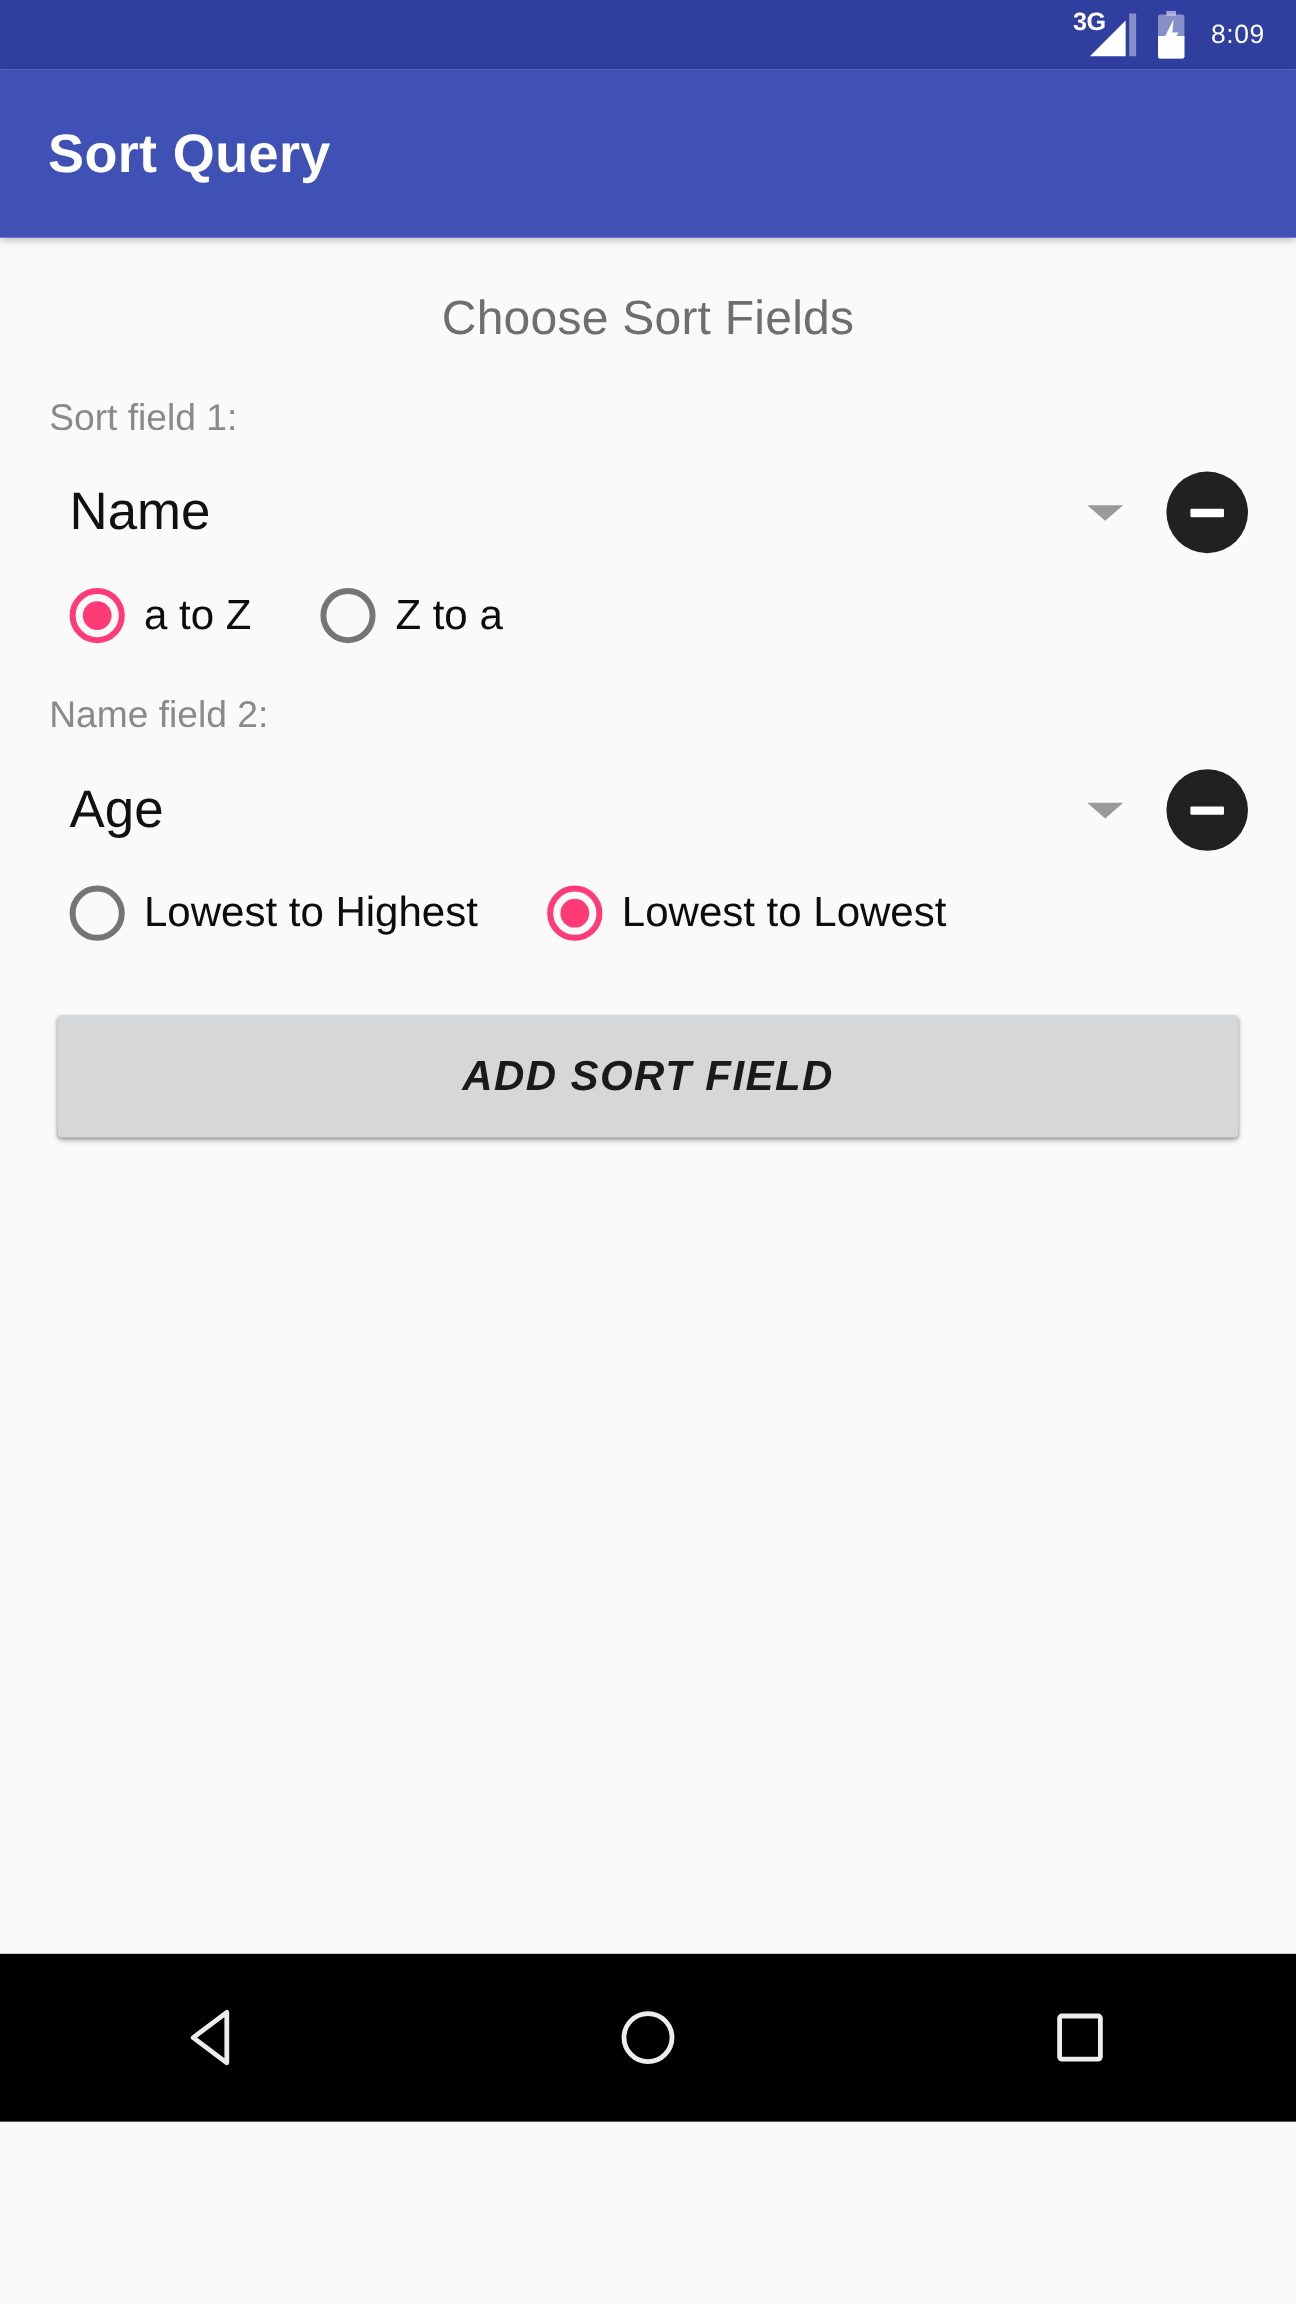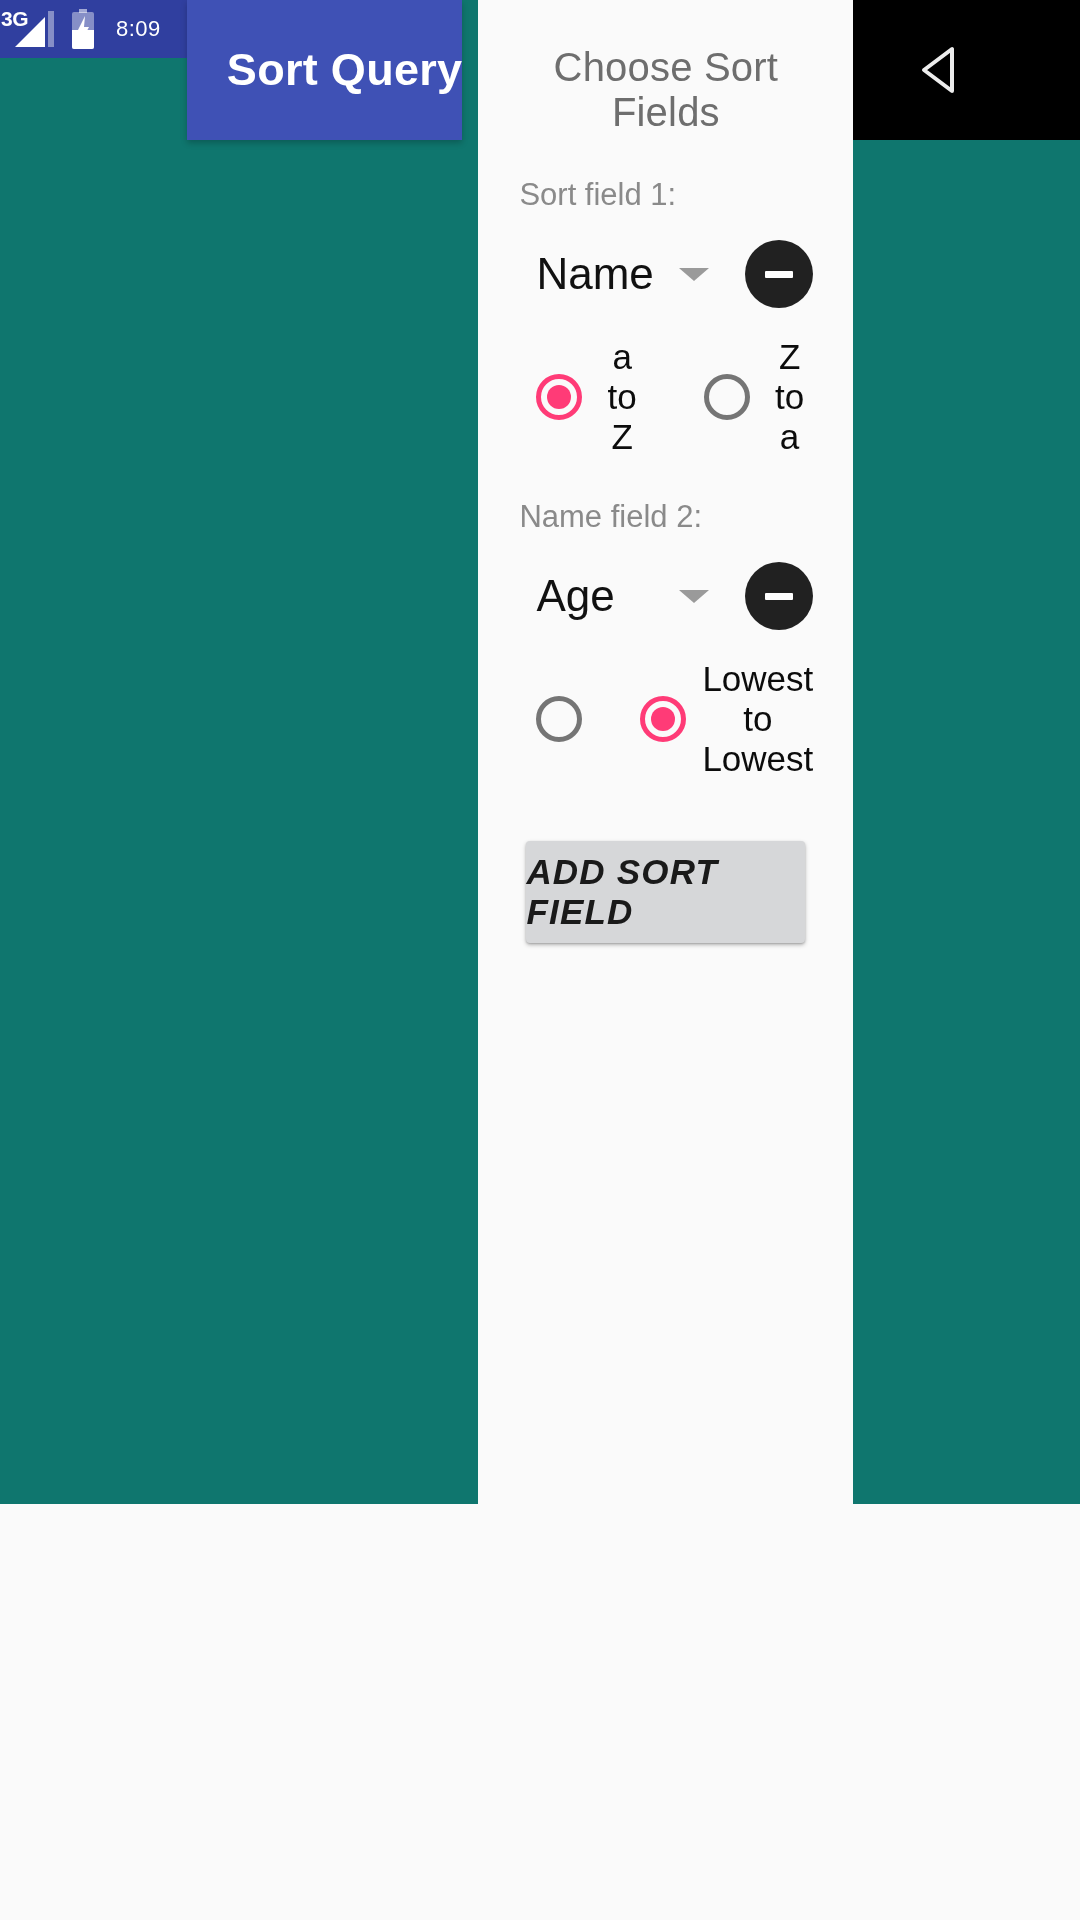--- a/index.html
+++ b/index.html
@@ -8,24 +8,24 @@
     width: 1080px;
     height: 1920px;
     background: #FAFAFA;
     font-family: "Liberation Sans", sans-serif;
     overflow: hidden;
   }
 
   .phone {
     position: relative;
     width: 1080px;
-    height: 1504px;
-    background: #0f766e;
-    display: flex;
-    flex-direction: row;
+    height: 1768px;
+    background: #f0abfc;
+    display: flex;
+    flex-direction: column;
   }
 
   
   .status-bar {
     height: 58px;
     background: #303F9F;
     display: flex;
     align-items: center;
     justify-content: flex-end;
     padding-right: 26px;
@@ -92,21 +92,20 @@
     font-weight: bold;
     letter-spacing: 0.3px;
   }
 
   
   .content {
     flex: 1 1 auto;
     background: #FAFAFA;
     padding: 0 40px;
     position: relative;
-    margin-left: 16px;
   }
 
   .section-title {
     text-align: center;
     font-size: 40px;
     color: #6E6E6E;
     margin-top: 45px;
     letter-spacing: 0.2px;
   }
 
@@ -320,20 +319,21 @@
         <span class="caret"></span>
       </div>
       <div class="remove-btn">
         <span class="bar"></span>
       </div>
     </div>
 
     <div class="radio-row">
       <div class="radio-opt">
         <span class="radio"></span>
+        <span class="radio-label">Lowest to Highest</span>
       </div>
       <div class="radio-opt gap">
         <span class="radio checked">
             <span class="dot"></span>
           </span>
         <span class="radio-label">Lowest to Lowest</span>
       </div>
     </div>
 
     <div class="add-btn">

